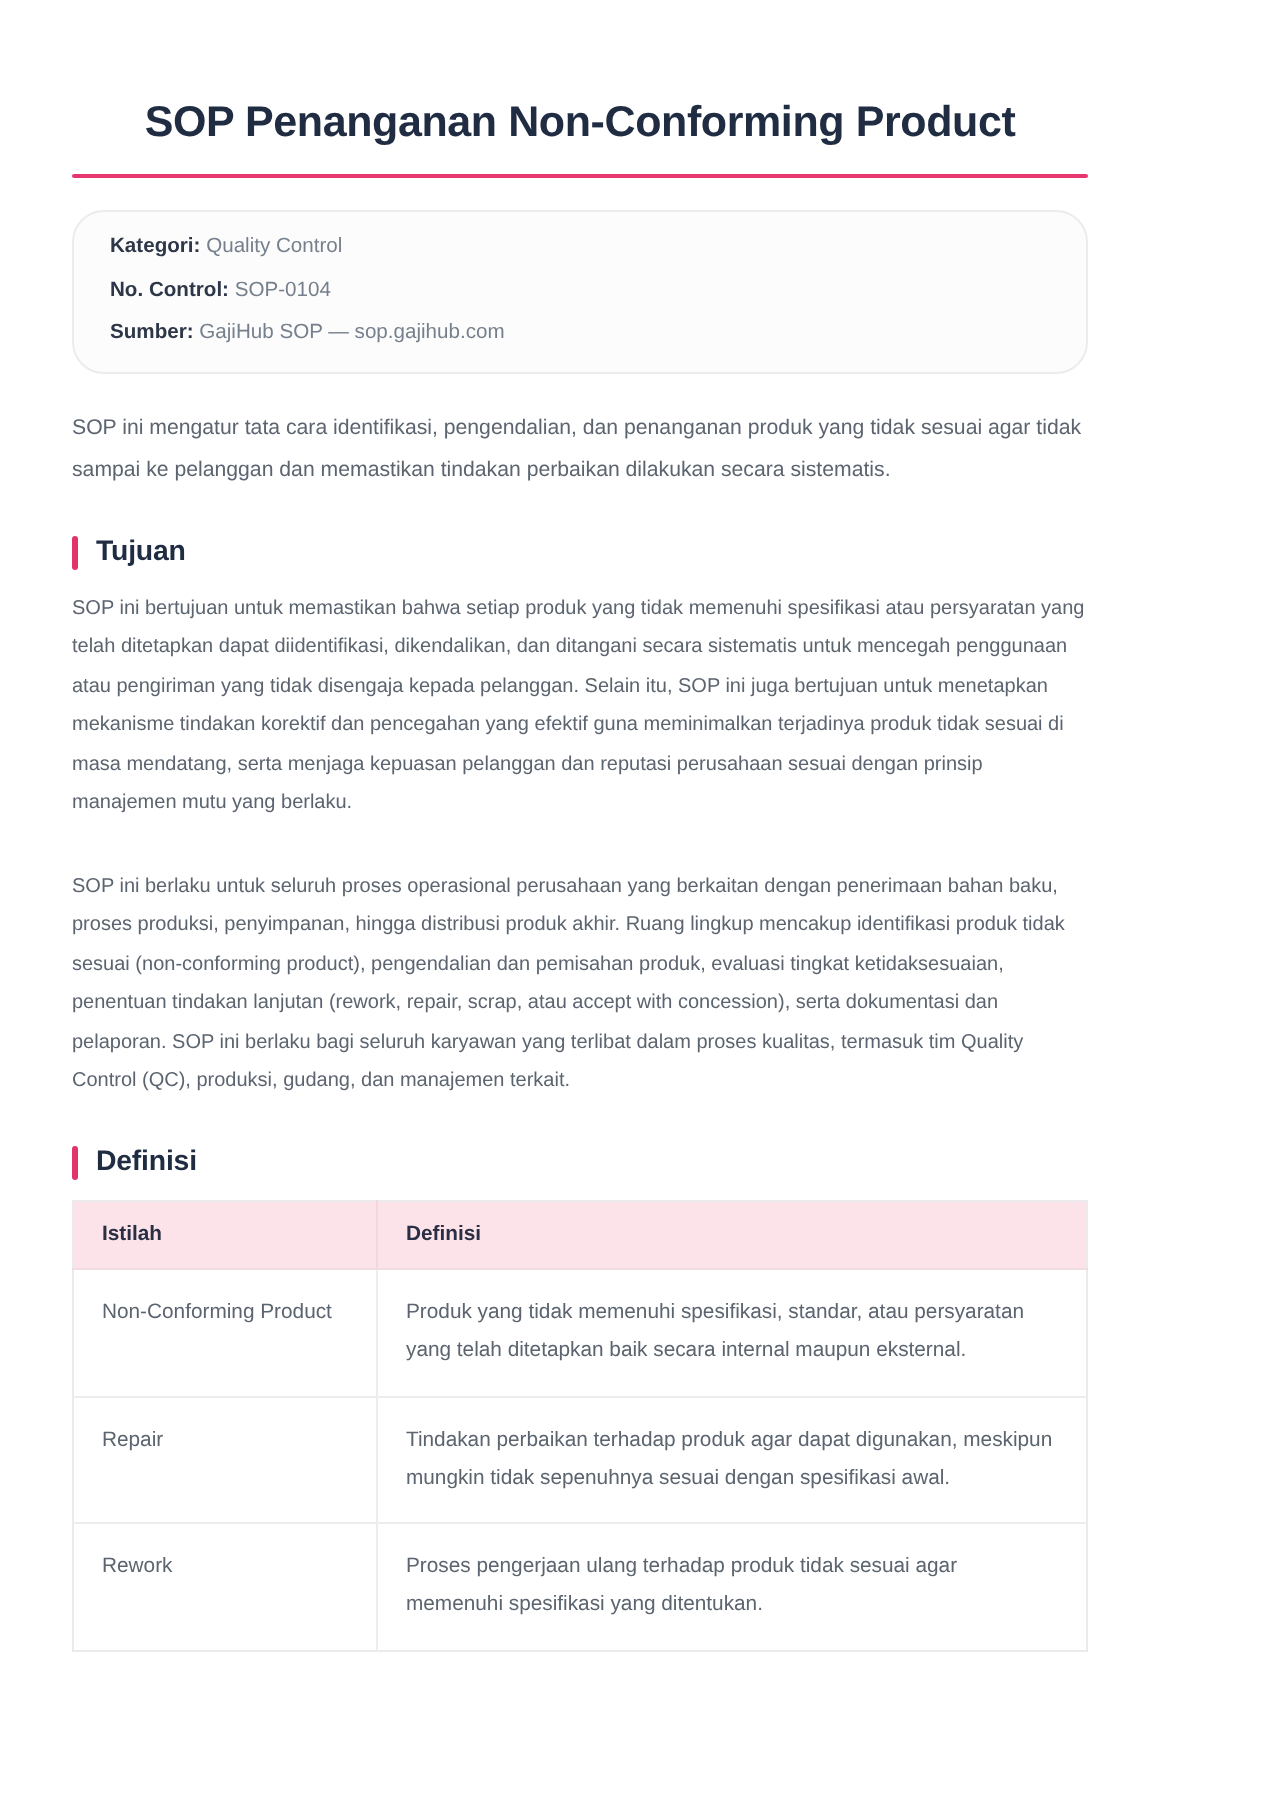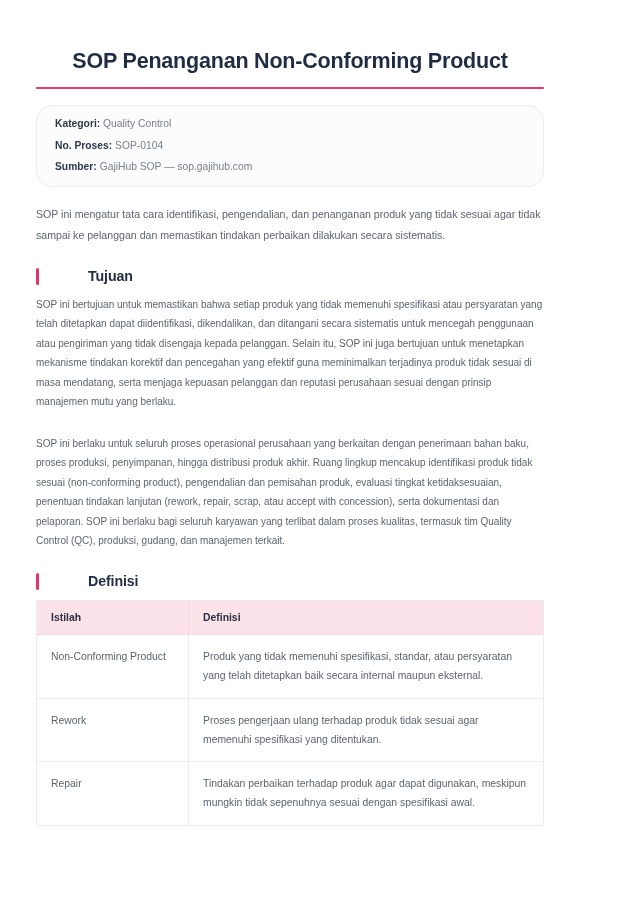--- a/index.html
+++ b/index.html
@@ -70,21 +70,20 @@
     color: #5b646f;
     text-align: left;
   }
 
   
   .section { margin-top: 22px; }
   .section-heading {
     display: flex;
     align-items: flex-end;
     margin: 0 0 10px 0;
-    gap: 40px;
   }
   .heading-bar {
     width: 3px;
     height: 17px;
     background: #e0346a;
     border-radius: 2px;
     margin-right: 9px;
     flex: 0 0 auto;
   }
   .heading-text {
@@ -141,21 +140,21 @@
 
   <h1 class="doc-title">SOP Penanganan Non-Conforming Product</h1>
   <div class="title-rule"></div>
 
   <div class="meta-box">
     <div class="meta-row">
       <span class="meta-label">Kategori:</span>
       <span class="meta-value">Quality Control</span>
     </div>
     <div class="meta-row">
-      <span class="meta-label">No. Proses:</span>
+      <span class="meta-label">No. Control:</span>
       <span class="meta-value">SOP-0104</span>
     </div>
     <div class="meta-row">
       <span class="meta-label">Sumber:</span>
       <span class="meta-value">GajiHub SOP — sop.gajihub.com</span>
     </div>
   </div>
 
   <p class="intro">SOP ini mengatur tata cara identifikasi, pengendalian, dan penanganan produk yang tidak sesuai agar tidak sampai ke pelanggan dan memastikan tindakan perbaikan dilakukan secara sistematis.</p>
 
@@ -183,24 +182,24 @@
           <th class="col-term">Istilah</th>
           <th>Definisi</th>
         </tr>
       </thead>
       <tbody>
         <tr>
           <td class="col-term">Non-Conforming Product</td>
           <td>Produk yang tidak memenuhi spesifikasi, standar, atau persyaratan yang telah ditetapkan baik secara internal maupun eksternal.</td>
         </tr>
         <tr>
+          <td class="col-term">Repair</td>
+          <td>Tindakan perbaikan terhadap produk agar dapat digunakan, meskipun mungkin tidak sepenuhnya sesuai dengan spesifikasi awal.</td>
+        </tr>
+        <tr>
           <td class="col-term">Rework</td>
           <td>Proses pengerjaan ulang terhadap produk tidak sesuai agar memenuhi spesifikasi yang ditentukan.</td>
         </tr>
-        <tr>
-          <td class="col-term">Repair</td>
-          <td>Tindakan perbaikan terhadap produk agar dapat digunakan, meskipun mungkin tidak sepenuhnya sesuai dengan spesifikasi awal.</td>
-        </tr>
       </tbody>
     </table>
   </div>
 
 </div>
 
 </body></html>

